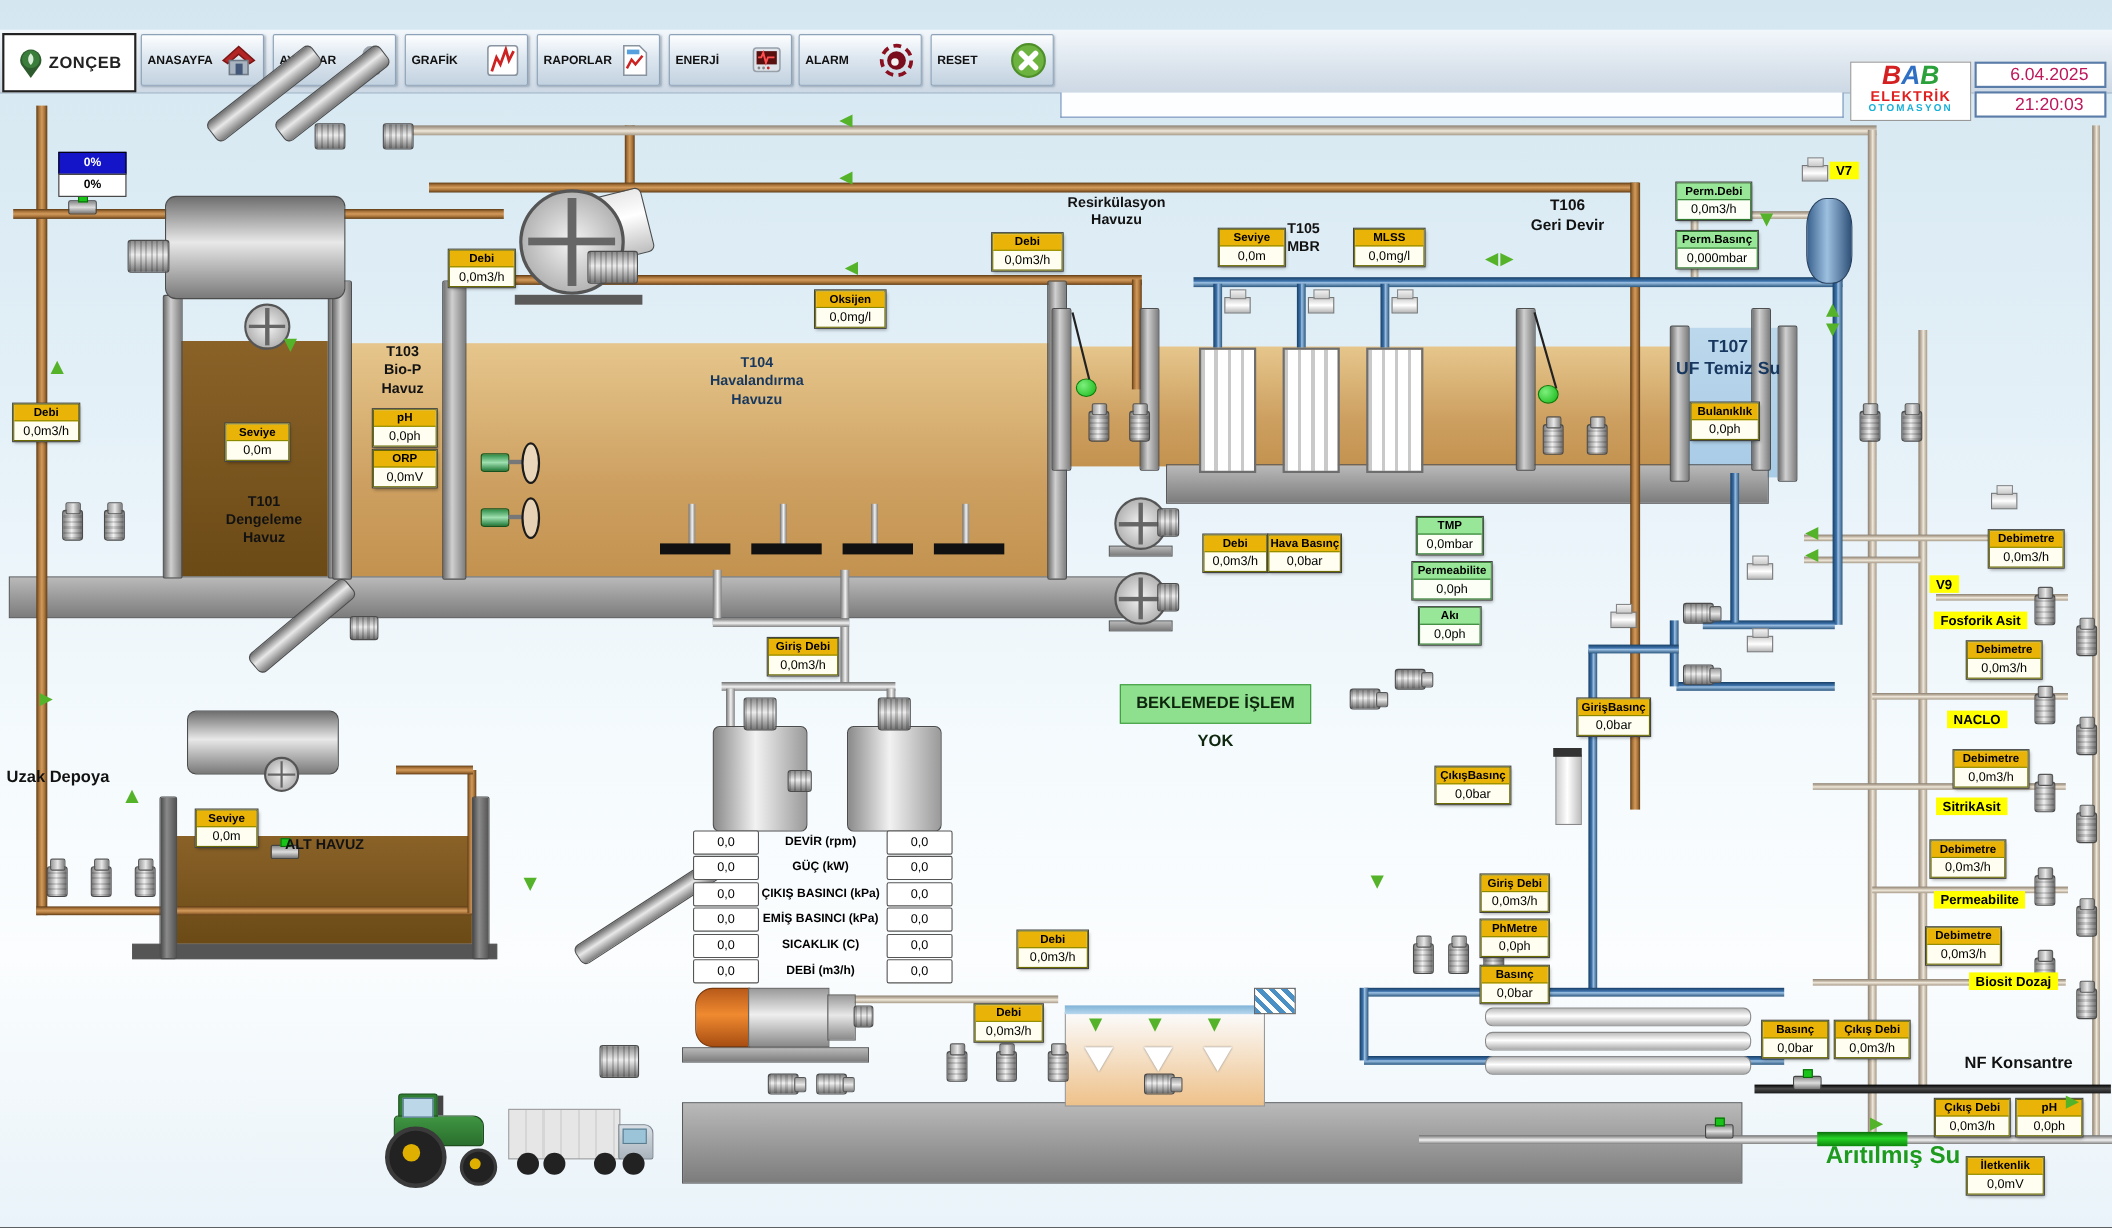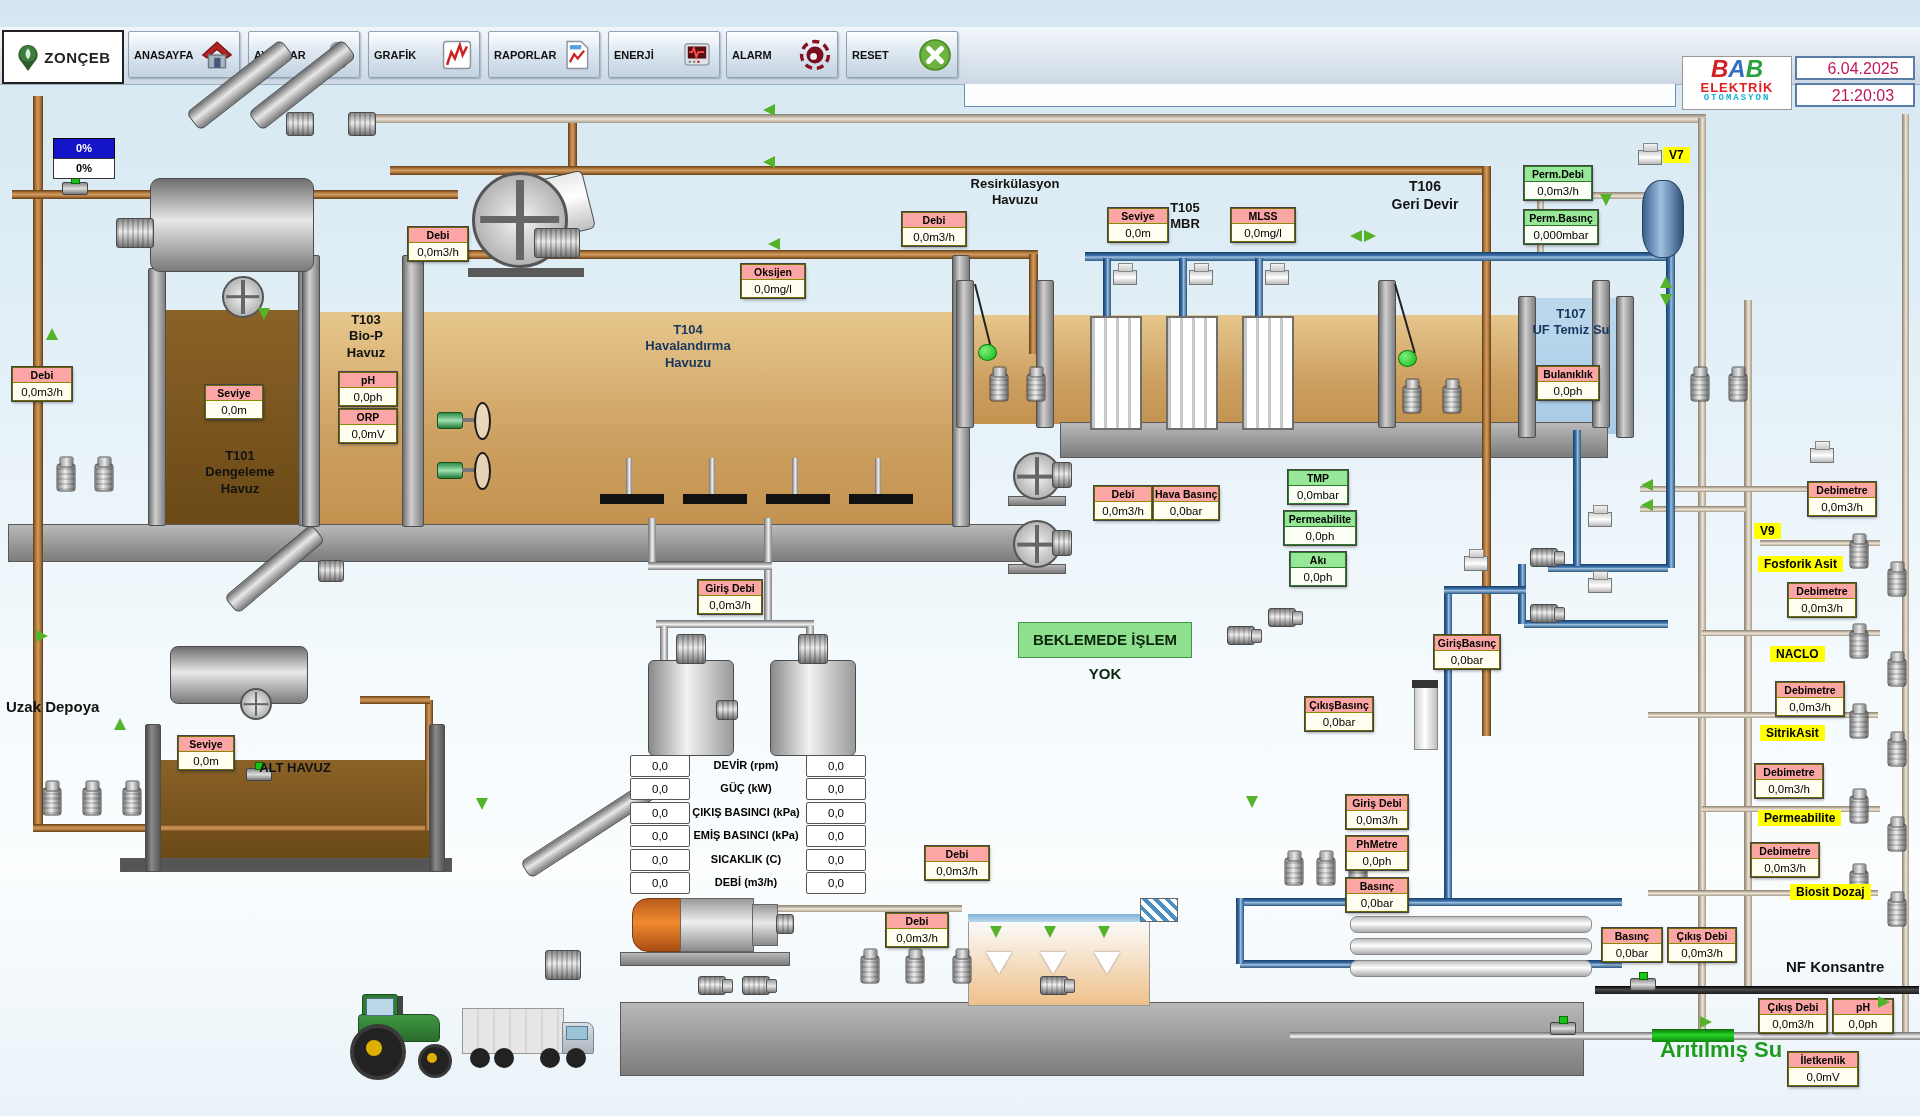--- a/index.html
+++ b/index.html
@@ -21,37 +21,37 @@
      display:flex;align-items:center;justify-content:space-between;padding:0 5px;box-sizing:border-box;cursor:pointer;}
   .tbtn .lb{font-size:11px;font-weight:bold;color:#111;}
   .tbtn svg{width:34px;height:34px;flex:none;}
   #titlePanelTop{position:absolute;left:964px;top:33px;width:710px;height:23px;background:#fdfeff;border:1px solid #6b8cb8;text-align:center;line-height:23px;font-size:15px;color:#17375e;}
   #titlePanelBot{position:absolute;left:964px;top:57px;width:710px;height:22px;background:#fdfeff;border:1px solid #6b8cb8;border-top:none;}
   #brandBox{position:absolute;left:1682px;top:29px;width:108px;height:52px;background:#fff;border:1px solid #999;text-align:center;line-height:1;}
   #brandBox .b1{font-weight:bold;font-size:24px;font-style:italic;color:#d42020;}
   #brandBox .b2{font-weight:bold;font-size:24px;font-style:italic;color:#2f6fc4;}
   #brandBox .b3{font-weight:bold;font-size:24px;font-style:italic;color:#2aa13a;}
   #brandBox .l2{font-weight:bold;font-size:13px;color:#e02020;letter-spacing:1px;margin-top:0px;}
-  #brandBox .l3{font-weight:bold;font-size:9px;color:#18b0d8;letter-spacing:2px;font-family:Liberation Mono, monospace;}
+  #brandBox .l3{font-weight:bold;font-size:9px;color:#18b0d8;letter-spacing:2px;}
   .dtbox{position:absolute;left:1795px;width:120px;height:24px;background:#fff;border:2px solid #5a7ca8;text-align:center;line-height:22px;font-size:16px;color:#be185d;box-sizing:border-box;padding-left:16px;}
   
   .pipe{position:absolute;z-index:2;}
   .pipe.h.brown{background:linear-gradient(#5f3c16,#a9743a 25%,#d29a5c 50%,#a9743a 75%,#5f3c16);}
   .pipe.v.brown{background:linear-gradient(90deg,#5f3c16,#a9743a 25%,#d29a5c 50%,#a9743a 75%,#5f3c16);}
   .pipe.h.light{background:linear-gradient(#8c8070,#cfc4b4 40%,#efe8da 55%,#a79a88);}
   .pipe.v.light{background:linear-gradient(90deg,#8c8070,#cfc4b4 40%,#efe8da 55%,#a79a88);}
   .pipe.h.blue{background:linear-gradient(#173least 0,#173f66 0,#3f74ad 40%,#9cc0e2 55%,#2a567f);}
   .pipe.h.blue{background:linear-gradient(#173f66,#3f74ad 40%,#9cc0e2 55%,#2a567f);}
   .pipe.v.blue{background:linear-gradient(90deg,#173f66,#3f74ad 40%,#9cc0e2 55%,#2a567f);}
   .pipe.h.steel{background:linear-gradient(#6f6f6f,#cfcfcf 40%,#f2f2f2 55%,#808080);}
   .pipe.v.steel{background:linear-gradient(90deg,#6f6f6f,#cfcfcf 40%,#f2f2f2 55%,#808080);}
   .pipe.h.black{background:linear-gradient(#000,#4a4a4a 45%,#1a1a1a);}
   .pipe.h.green{background:linear-gradient(#0b6e0b,#25d425 45%,#0c870c);}
   .sensor{position:absolute;z-index:8;border:1px solid #6a6a00;box-shadow:0 0 0 1px #444,1px 2px 3px rgba(0,0,0,.35);background:#fffef0;text-align:center;}
-  .sensor .hd{background:#fca5a5;border-bottom:1px solid #8a8a00;font-size:10.5px;font-weight:bold;color:#000;padding:1px 1px;white-space:nowrap;}
+  .sensor .hd{background:#eab308;border-bottom:1px solid #8a8a00;font-size:10.5px;font-weight:bold;color:#000;padding:1px 1px;white-space:nowrap;}
   .sensor .val{font-size:11.5px;color:#000;padding:3px 1px 2px;white-space:nowrap;}
   .sensor.green{border-color:#2d7a2d;background:#fbfff6;}
   .sensor.green .hd{background:#98e698;border-bottom:1px solid #2d7a2d;}
   .tag{position:absolute;z-index:8;background:#ffff00;color:#000;font-size:12px;font-weight:bold;padding:1px 6px;white-space:nowrap;}
   .alabel{position:absolute;z-index:7;font-weight:bold;white-space:pre-line;text-align:center;color:#121212;line-height:1.25;}
   .alabel.navy{color:#17375e;}
   .alabel.green{color:#1e9b1e;}
   .alabel.left{text-align:left;}
   .wall{position:absolute;z-index:3;background:linear-gradient(90deg,#6f6f6f,#d0d0d0 40%,#7e7e7e);border:1px solid #4f4f4f;border-radius:2px;}
   .liq{position:absolute;z-index:1;}
@@ -586,21 +586,21 @@
 Geri Devir</div>
         <div class="alabel  " style="left: 330px; top: 312px; width: 72px; font-size: 13px;">T103
 Bio-P
 Havuz</div>
         <div class="alabel navy " style="left: 598px; top: 322px; width: 180px; font-size: 13px;">T104
 Havalandırma
 Havuzu</div>
         <div class="alabel  " style="left: 190px; top: 448px; width: 100px; font-size: 13px;">T101
 Dengeleme
 Havuz</div>
-        <div class="alabel navy " style="left: 1522px; top: 306px; width: 98px; font-size: 13px;">T107
+        <div class="alabel navy " style="left: 1522px; top: 306px; width: 98px; font-size: 16px;">T107
 UF Temiz Su</div>
         <div class="alabel  left" style="left: 6px; top: 698px; width: 120px; font-size: 15px;">Uzak Depoya</div>
         <div class="alabel  " style="left: 240px; top: 760px; width: 110px; font-size: 13px;">ALT HAVUZ</div>
         <div class="alabel  left" style="left: 1786px; top: 958px; width: 125px; font-size: 15px;">NF Konsantre</div>
         <div class="alabel green " style="left: 1646px; top: 1036px; width: 150px; font-size: 22px;">Arıtılmış Su</div>
       </div>
 
     <div id="statusBox">BEKLEMEDE İŞLEM YOK</div>
     <div id="lvlTop">0%</div>
     <div id="lvlBot">0%</div>

